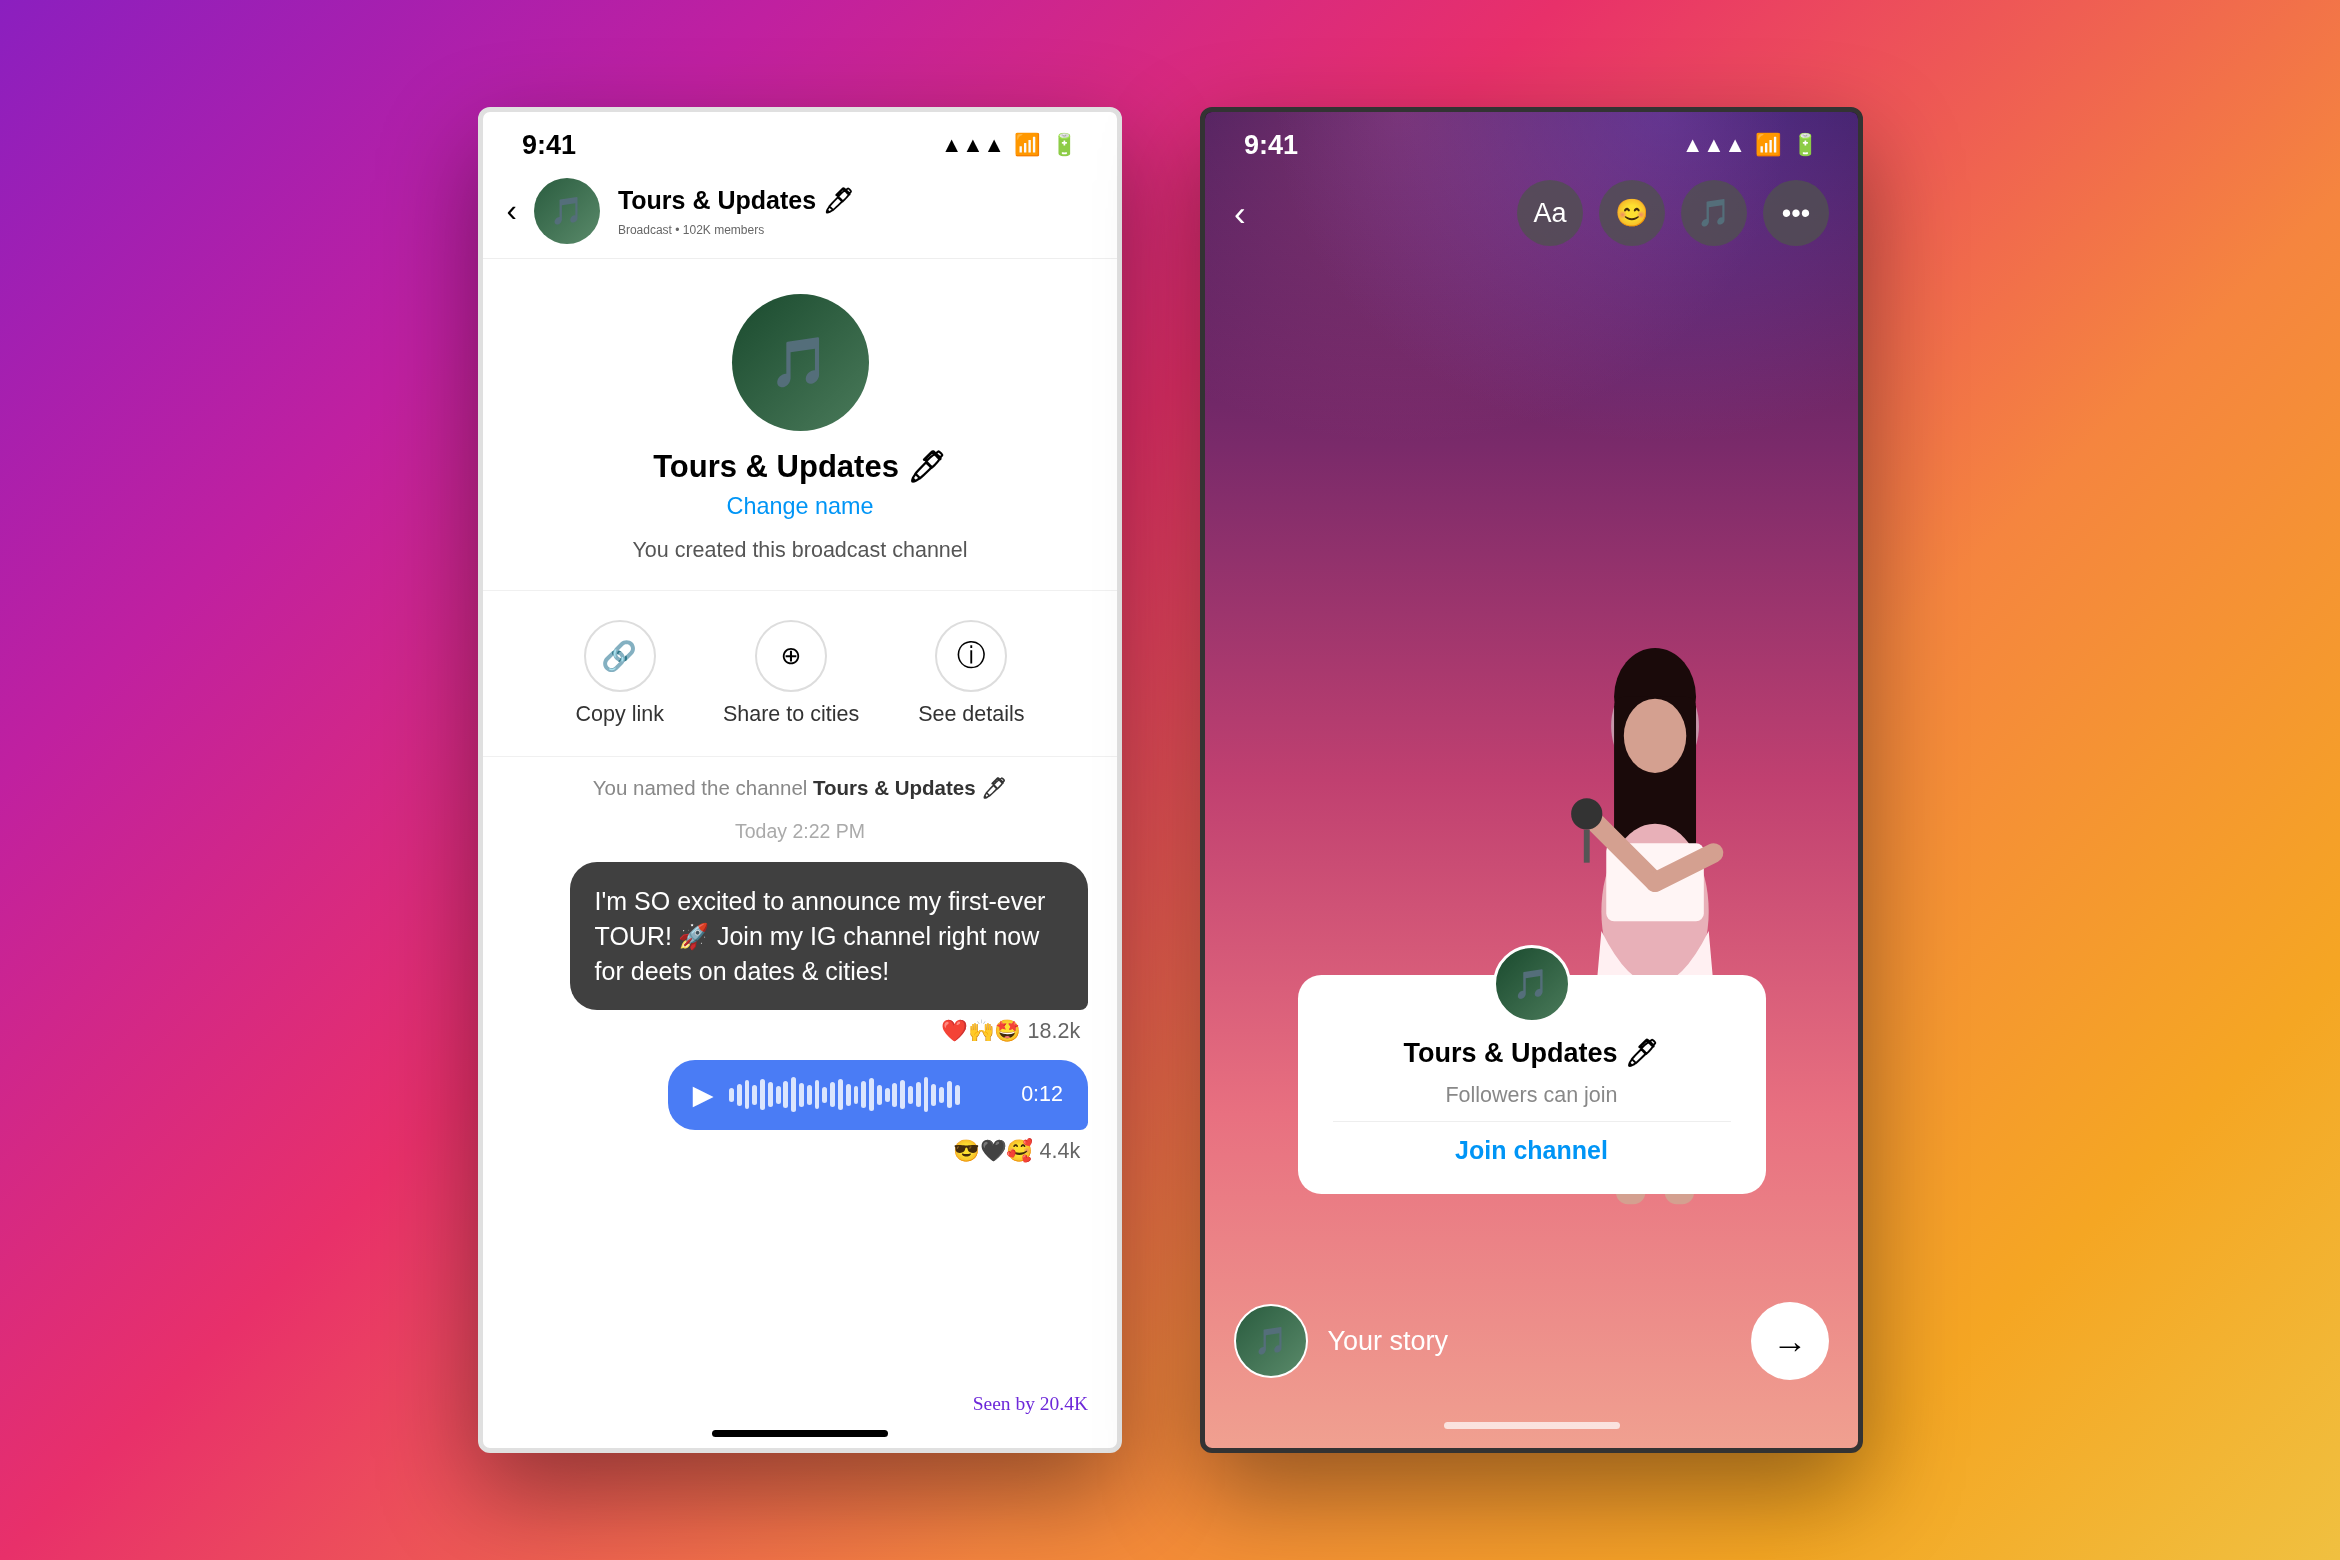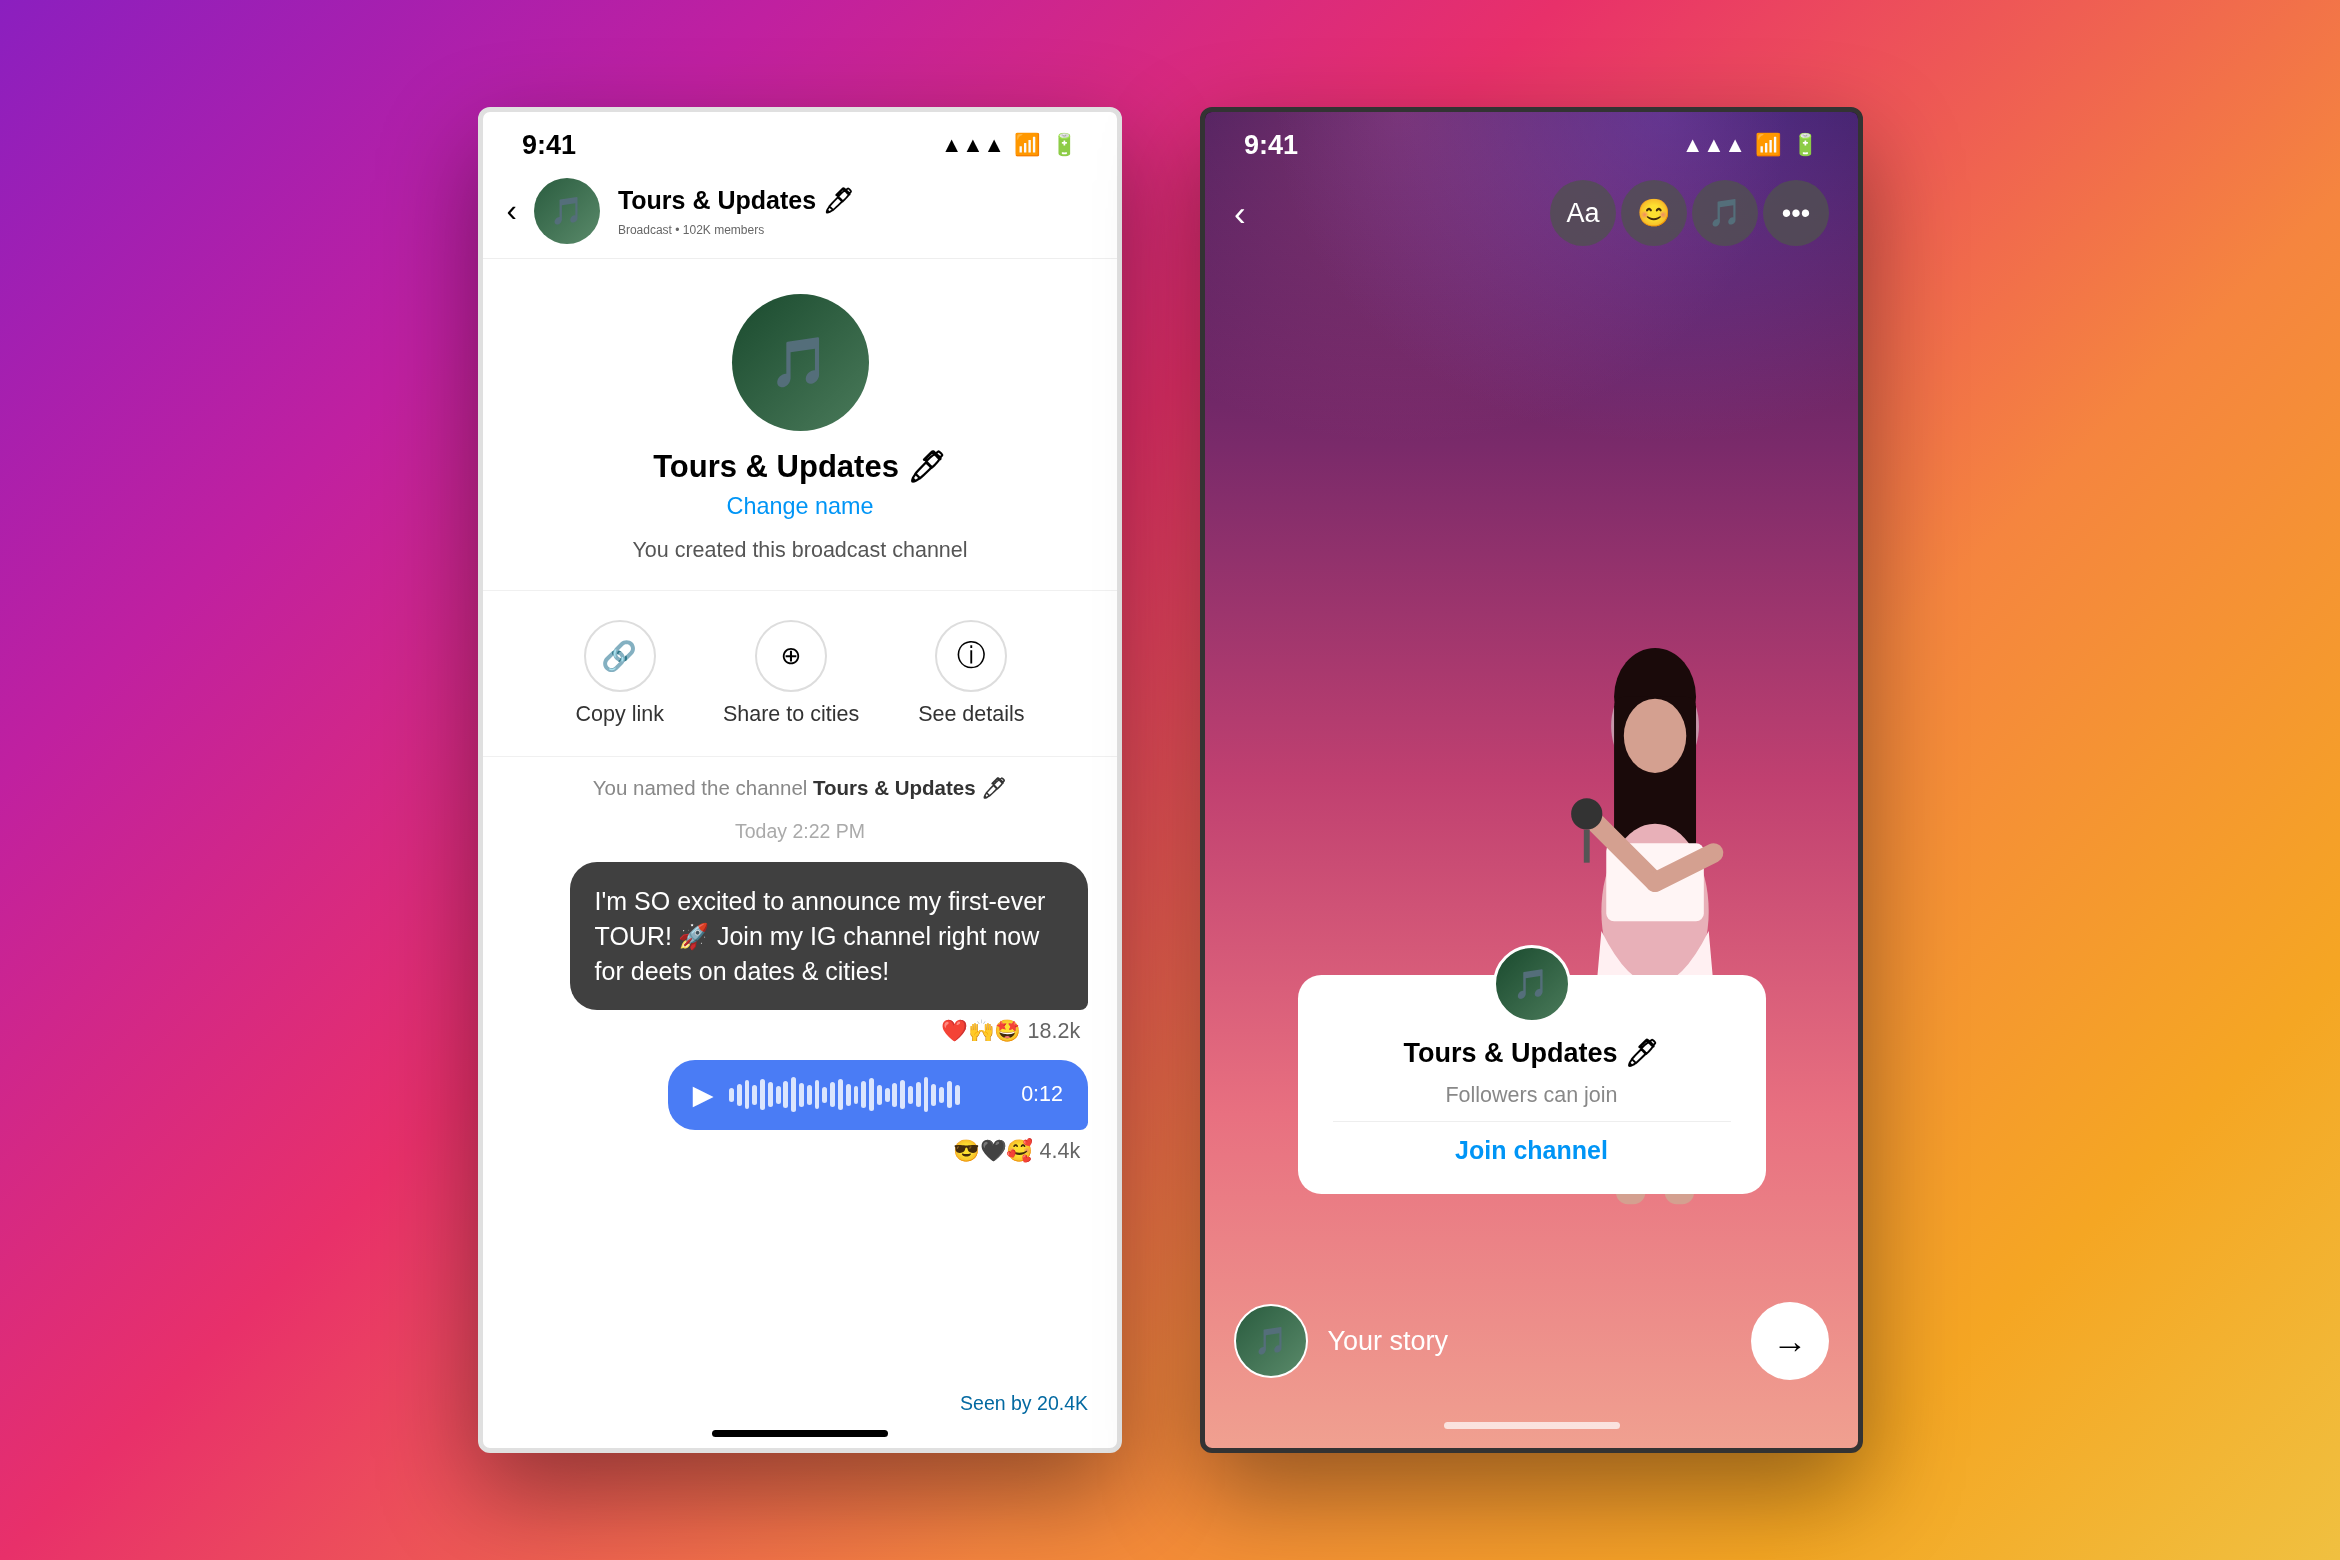--- a/index.html
+++ b/index.html
@@ -163,21 +163,21 @@
     .play-btn { font-size: 27px; }
     .waveform { flex: 1; height: 35px; position: relative; display: flex; align-items: center; gap: 2.9px; }
     .wave-bar {
       width: 4.9px;
       background: rgba(255,255,255,0.8);
       border-radius: 2.9px;
     }
     .voice-duration { font-size: 21.5px; white-space: nowrap; margin-left: 46px; }
     .voice-reactions { align-self: flex-end; font-size: 21.5px; color: #666; margin-top: -7.8px; padding-right: 7.8px; }
 
-    .seen-by { text-align: right; font-size: 19.5px; color: #0369a1; padding: 3.9px 29px; }
+    .seen-by { text-align: right; font-size: 19.5px; color: #6d28d9; padding: 3.9px 29px; font-family: Liberation Serif, serif; }
 
     .chat-input {
       display: flex;
       align-items: center;
       padding: 15.6px 23.4px;
       border-top: 1px solid #eee;
       gap: 15.6px;
     }
     .input-field {
       flex: 1;
@@ -238,21 +238,21 @@
     .phone-2-nav {
       display: flex;
       align-items: center;
       justify-content: space-between;
       padding: 68px 29px 13.7px;
       position: absolute;
       top: 0; left: 0; right: 0;
       z-index: 10;
     }
     .p2-back { font-size: 35px; color: #fff; cursor: pointer; }
-    .p2-tools { display: flex; gap: 5px; align-items: flex-end; }
+    .p2-tools { display: flex; gap: 16px; align-items: flex-end; }
     .p2-tool-btn {
       width: 66px; height: 66px;
       border-radius: 50%;
       background: rgba(80,80,80,0.8);
       display: flex; align-items: center; justify-content: center;
       font-size: 27px;
       color: #fff;
       cursor: pointer;
     }
 

